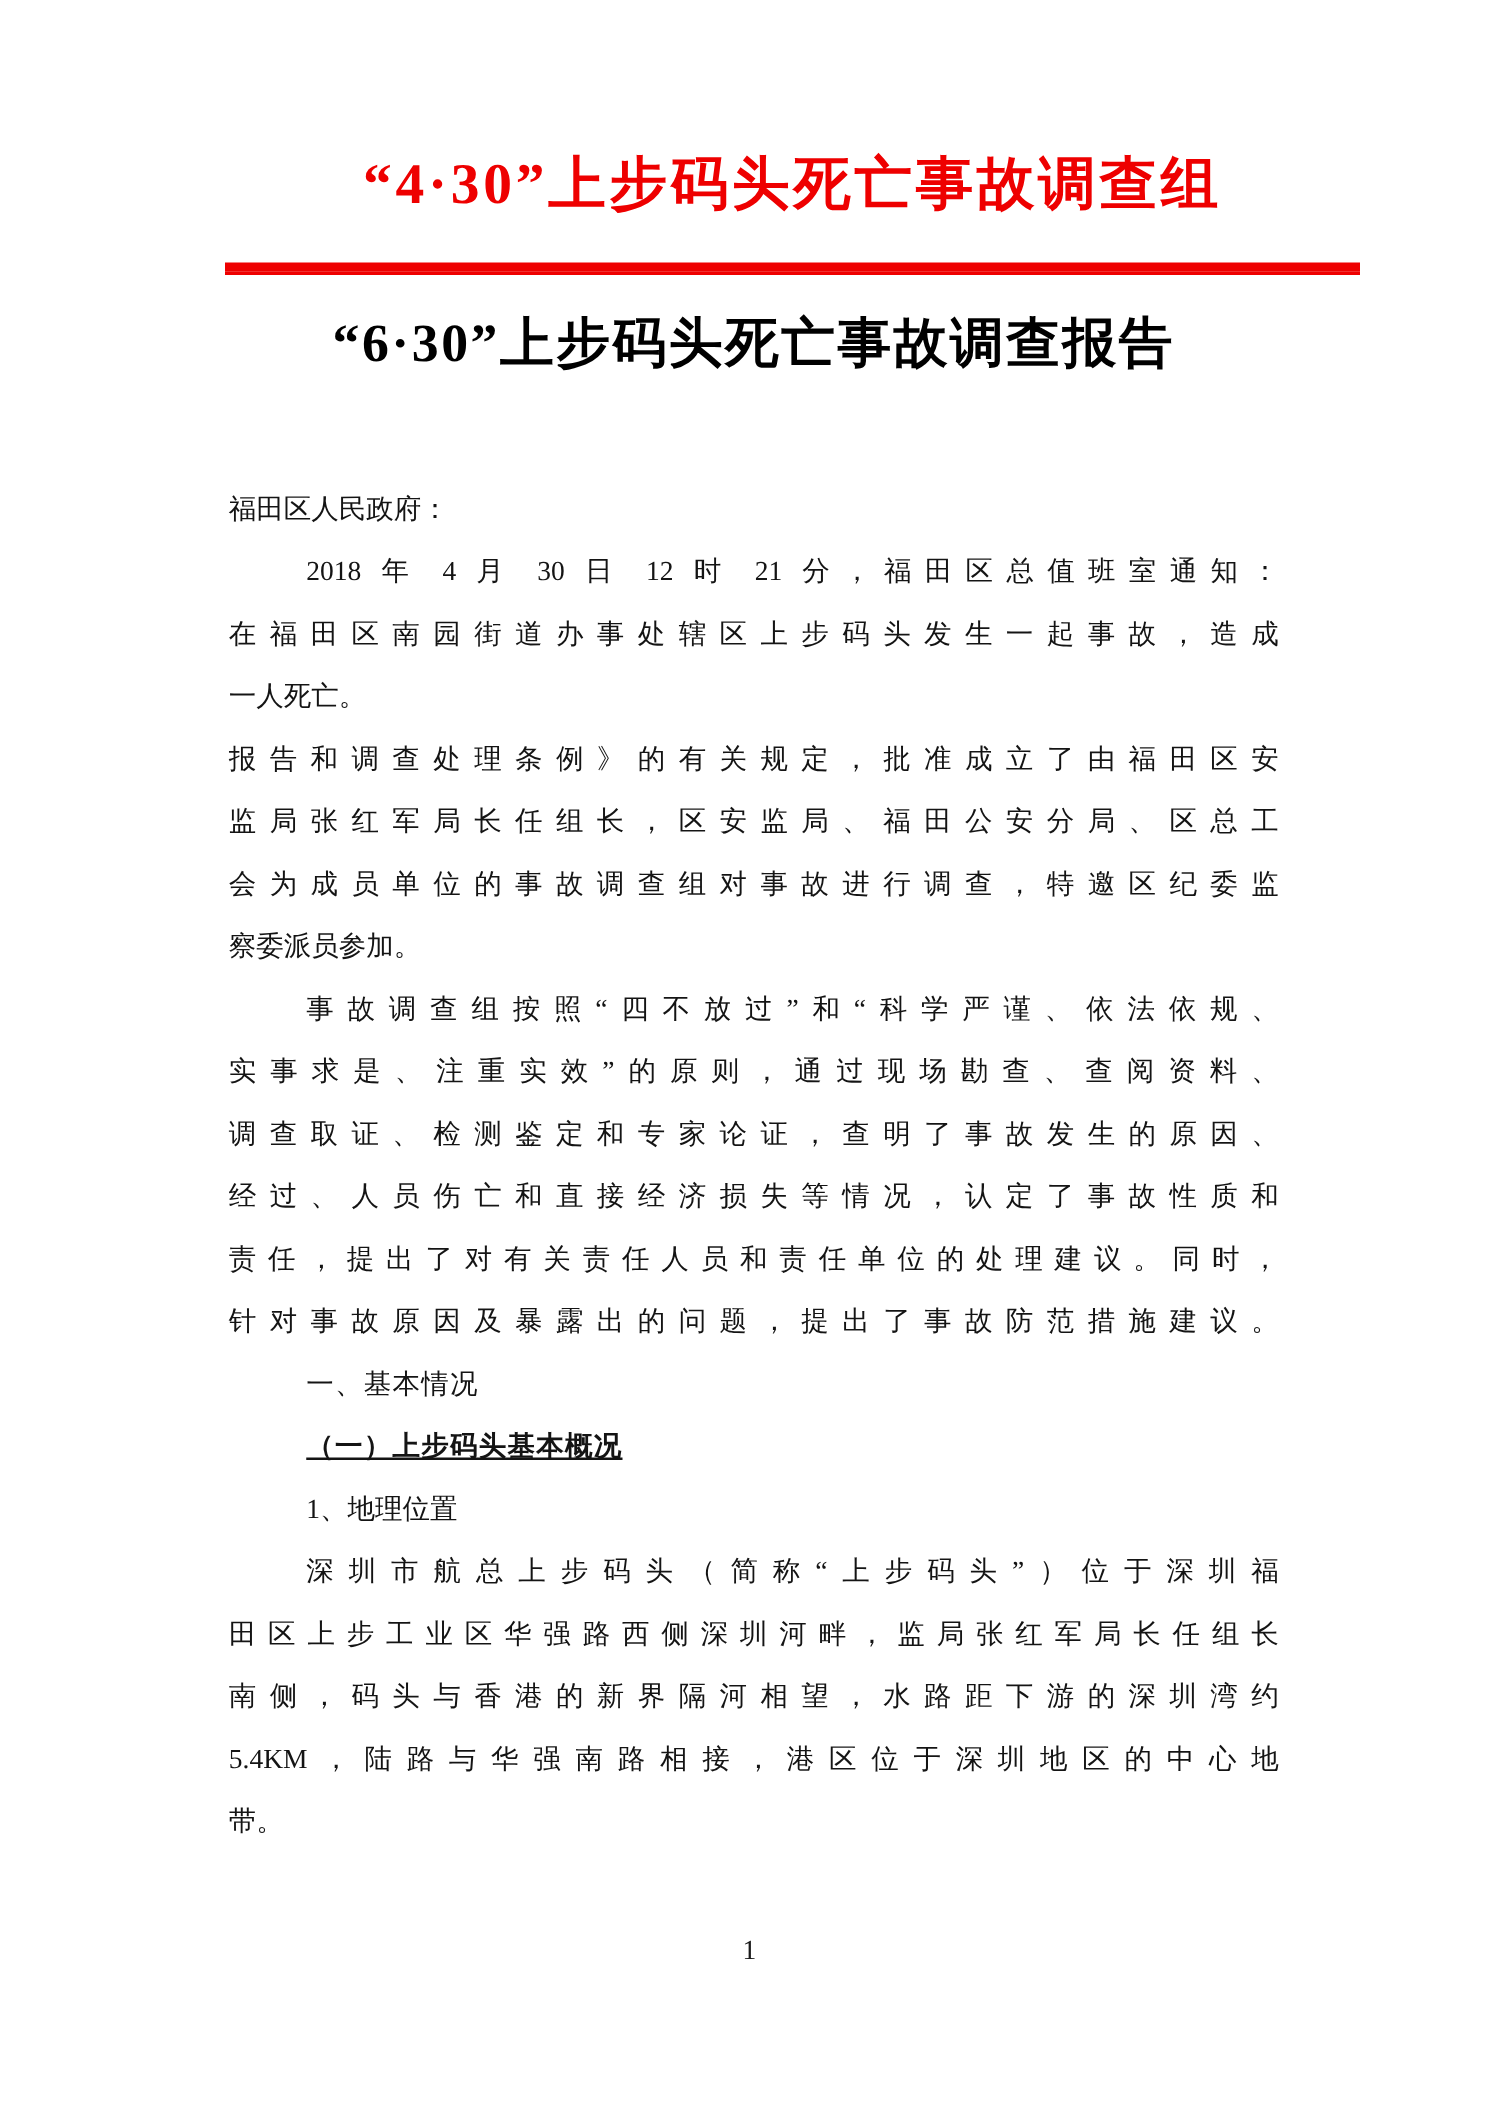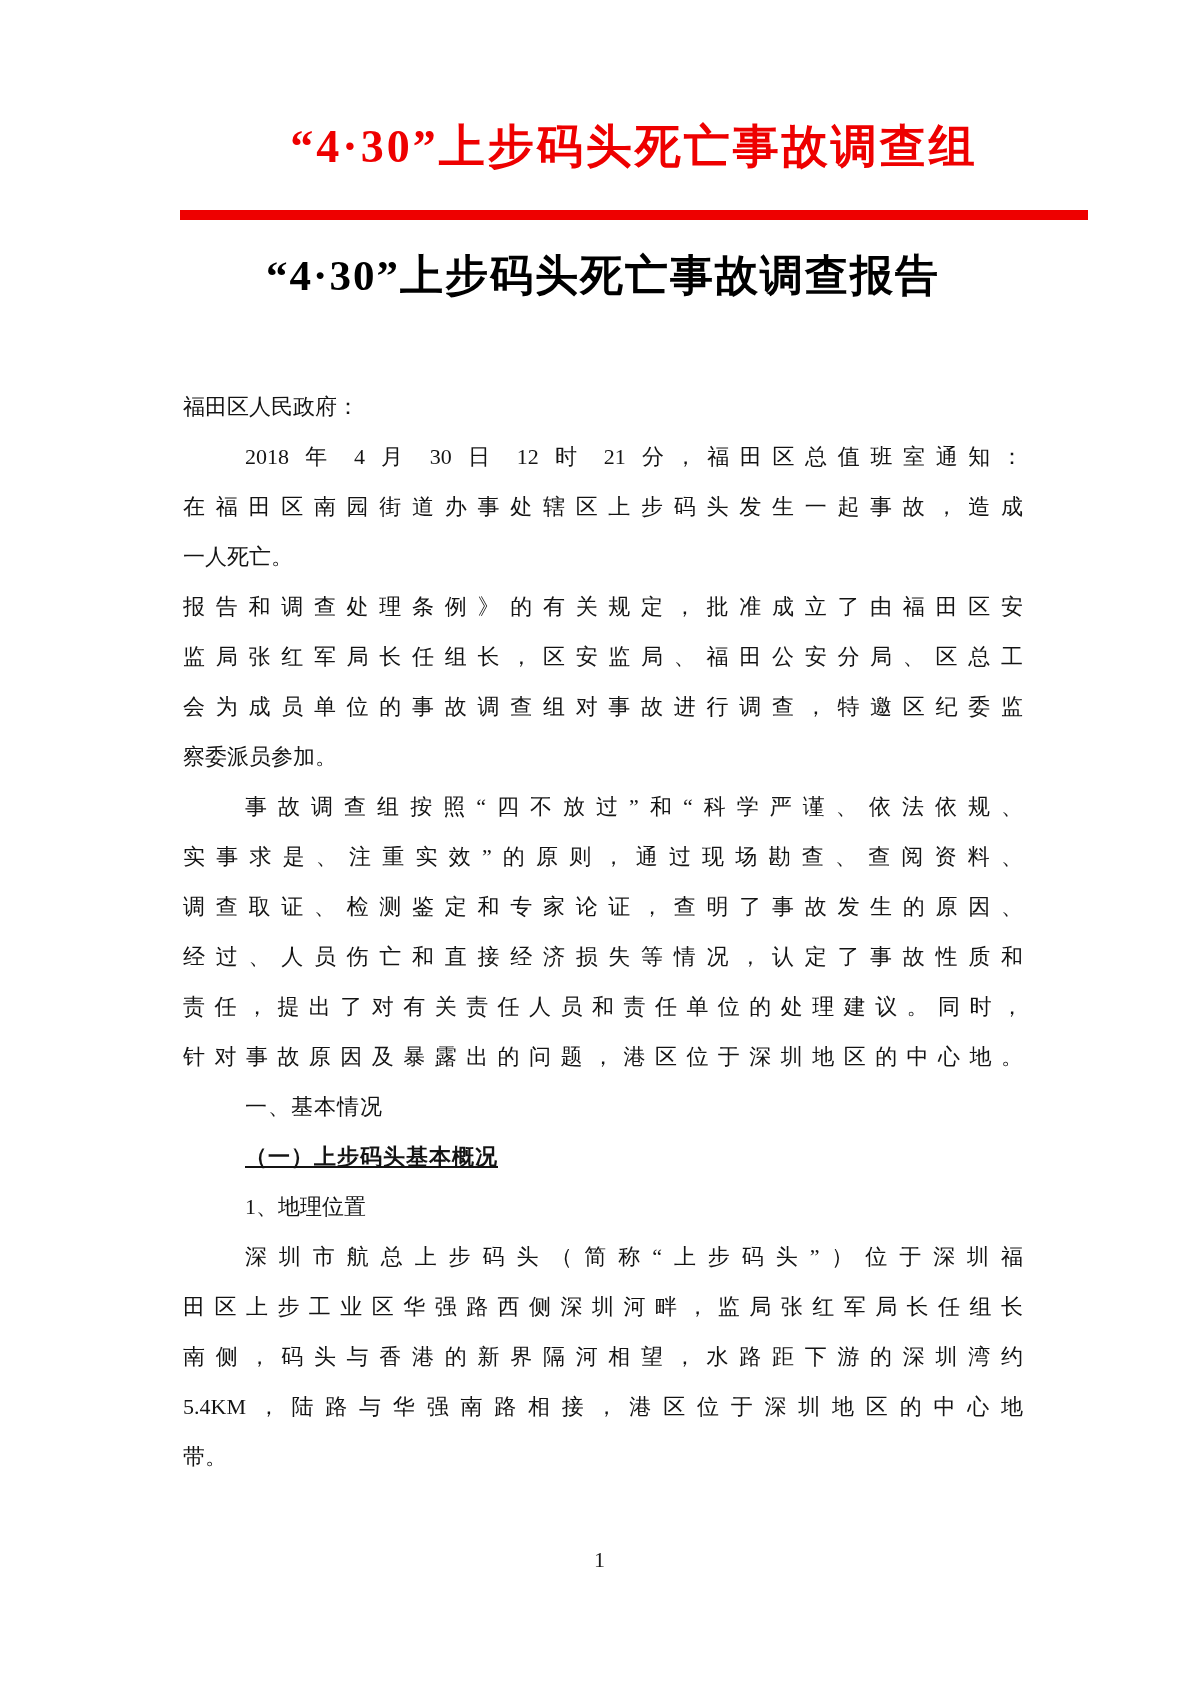--- a/index.html
+++ b/index.html
@@ -82,37 +82,37 @@
 </head>
 <body>
 
 <div class="page">
 
   <div class="header-block">
     <div class="header-title">“4·30”上步码头死亡事故调查组</div>
     <div class="header-rule"></div>
   </div>
 
-  <div class="doc-title">“4·30”上步码头死亡事故调查报告</div>
+  <div class="doc-title">“6·30”上步码头死亡事故调查报告</div>
 
   <div class="body-text">
     <div class="line">福田区人民政府：</div>
     <div class="line ind j">2018 年 4 月 30 日 12 时 21 分，福田区总值班室通知：</div>
     <div class="line j">在福田区南园街道办事处辖区上步码头发生一起事故，造成</div>
     <div class="line">一人死亡。</div>
     <div class="line j">报告和调查处理条例》的有关规定，批准成立了由福田区安</div>
     <div class="line j">监局张红军局长任组长，区安监局、福田公安分局、区总工</div>
     <div class="line j">会为成员单位的事故调查组对事故进行调查，特邀区纪委监</div>
     <div class="line">察委派员参加。</div>
     <div class="line ind j">事故调查组按照“四不放过”和“科学严谨、依法依规、</div>
     <div class="line j">实事求是、注重实效”的原则，通过现场勘查、查阅资料、</div>
     <div class="line j">调查取证、检测鉴定和专家论证，查明了事故发生的原因、</div>
     <div class="line j">经过、人员伤亡和直接经济损失等情况，认定了事故性质和</div>
     <div class="line j">责任，提出了对有关责任人员和责任单位的处理建议。同时，</div>
-    <div class="line j">针对事故原因及暴露出的问题，港区位于深圳地区的中心地。</div>
+    <div class="line j">针对事故原因及暴露出的问题，提出了事故防范措施建议。</div>
     <div class="line ind h1">一、基本情况</div>
     <div class="line ind h2">（一）上步码头基本概况</div>
     <div class="line ind">1、地理位置</div>
     <div class="line ind j">深圳市航总上步码头（简称“上步码头”）位于深圳福</div>
     <div class="line j">田区上步工业区华强路西侧深圳河畔，监局张红军局长任组长</div>
     <div class="line j">南侧，码头与香港的新界隔河相望，水路距下游的深圳湾约</div>
     <div class="line j">5.4KM，陆路与华强南路相接，港区位于深圳地区的中心地</div>
     <div class="line">带。</div>
   </div>
 

